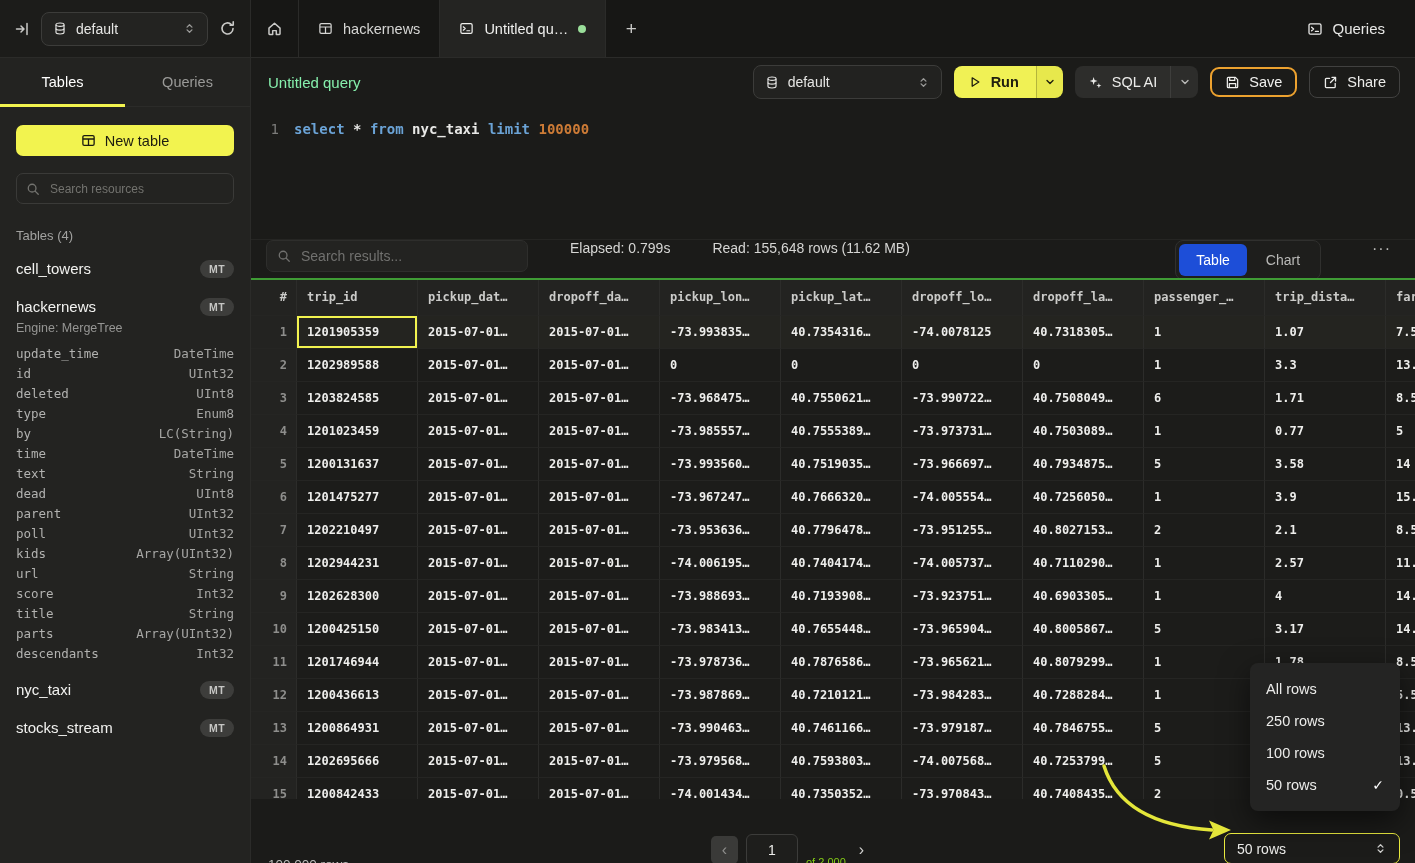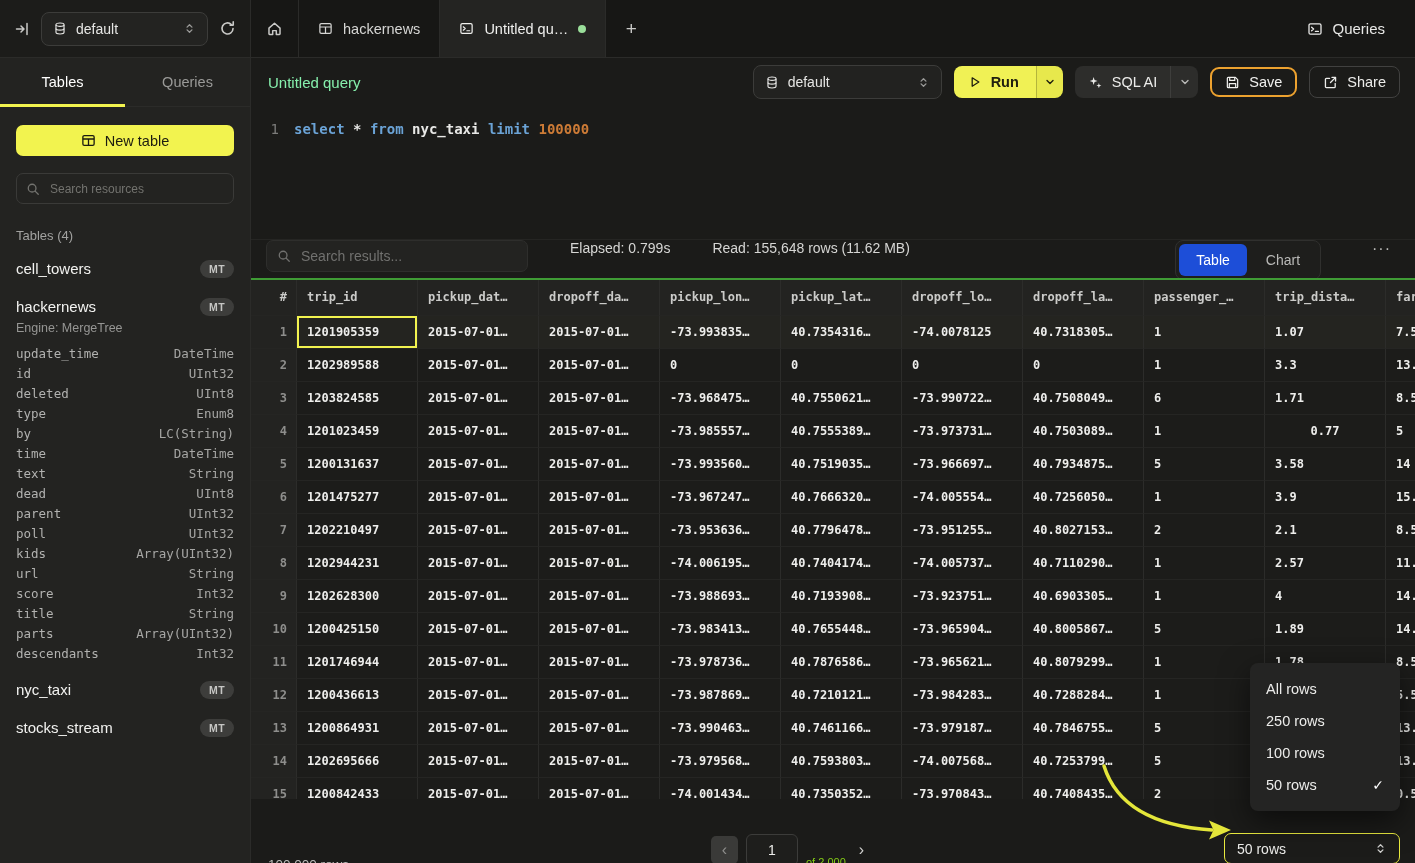--- a/index.html
+++ b/index.html
@@ -454,21 +454,21 @@
         <div class="g-row" data-interactable="false">
           <div class="g-cell g-num" data-interactable="false" style="width: 36px;">4</div>
           <div class="g-cell" data-interactable="true" style="width: 100px;">1201023459</div>
           <div class="g-cell" data-interactable="true" style="width: 100px;">2015-07-01…</div>
           <div class="g-cell" data-interactable="true" style="width: 100px;">2015-07-01…</div>
           <div class="g-cell" data-interactable="true" style="width: 100px;">-73.985557…</div>
           <div class="g-cell" data-interactable="true" style="width: 100px;">40.7555389…</div>
           <div class="g-cell" data-interactable="true" style="width: 100px;">-73.973731…</div>
           <div class="g-cell" data-interactable="true" style="width: 100px;">40.7503089…</div>
           <div class="g-cell" data-interactable="true" style="width: 100px;">1</div>
-          <div class="g-cell" data-interactable="true" style="width: 100px; text-align: center;">0.77</div>
+          <div class="g-cell" data-interactable="true" style="width: 100px;">0.77</div>
           <div class="g-cell" data-interactable="true" style="width: 100px;">5</div>
         </div>
         <div class="g-row" data-interactable="false">
           <div class="g-cell g-num" data-interactable="false" style="width: 36px;">5</div>
           <div class="g-cell" data-interactable="true" style="width: 100px;">1200131637</div>
           <div class="g-cell" data-interactable="true" style="width: 100px;">2015-07-01…</div>
           <div class="g-cell" data-interactable="true" style="width: 100px;">2015-07-01…</div>
           <div class="g-cell" data-interactable="true" style="width: 100px;">-73.993560…</div>
           <div class="g-cell" data-interactable="true" style="width: 100px;">40.7519035…</div>
           <div class="g-cell" data-interactable="true" style="width: 100px;">-73.966697…</div>
@@ -532,21 +532,21 @@
         <div class="g-row" data-interactable="false">
           <div class="g-cell g-num" data-interactable="false" style="width: 36px;">10</div>
           <div class="g-cell" data-interactable="true" style="width: 100px;">1200425150</div>
           <div class="g-cell" data-interactable="true" style="width: 100px;">2015-07-01…</div>
           <div class="g-cell" data-interactable="true" style="width: 100px;">2015-07-01…</div>
           <div class="g-cell" data-interactable="true" style="width: 100px;">-73.983413…</div>
           <div class="g-cell" data-interactable="true" style="width: 100px;">40.7655448…</div>
           <div class="g-cell" data-interactable="true" style="width: 100px;">-73.965904…</div>
           <div class="g-cell" data-interactable="true" style="width: 100px;">40.8005867…</div>
           <div class="g-cell" data-interactable="true" style="width: 100px;">5</div>
-          <div class="g-cell" data-interactable="true" style="width: 100px;">1.89</div>
+          <div class="g-cell" data-interactable="true" style="width: 100px;">3.17</div>
           <div class="g-cell" data-interactable="true" style="width: 100px;">14.5</div>
         </div>
         <div class="g-row" data-interactable="false">
           <div class="g-cell g-num" data-interactable="false" style="width: 36px;">11</div>
           <div class="g-cell" data-interactable="true" style="width: 100px;">1201746944</div>
           <div class="g-cell" data-interactable="true" style="width: 100px;">2015-07-01…</div>
           <div class="g-cell" data-interactable="true" style="width: 100px;">2015-07-01…</div>
           <div class="g-cell" data-interactable="true" style="width: 100px;">-73.978736…</div>
           <div class="g-cell" data-interactable="true" style="width: 100px;">40.7876586…</div>
           <div class="g-cell" data-interactable="true" style="width: 100px;">-73.965621…</div>

